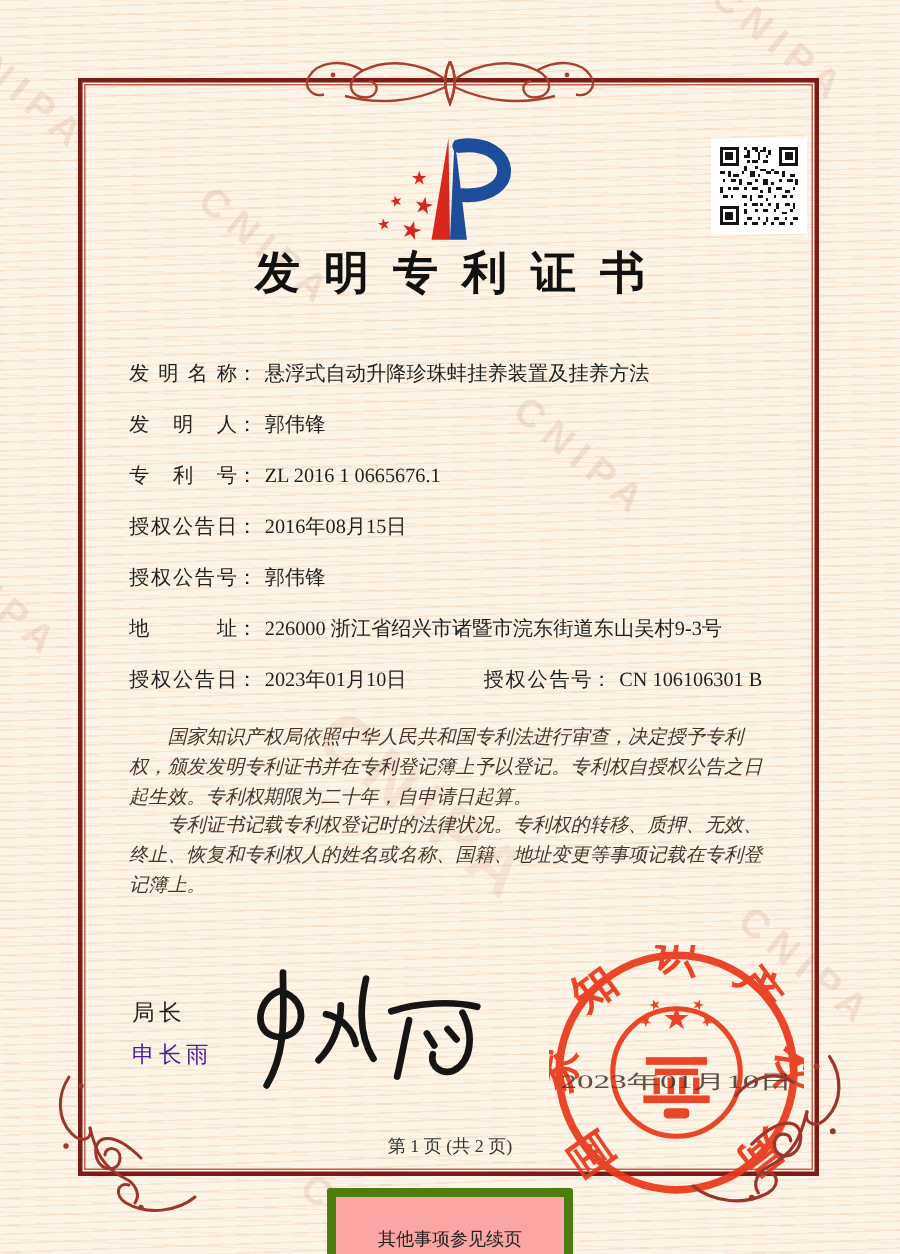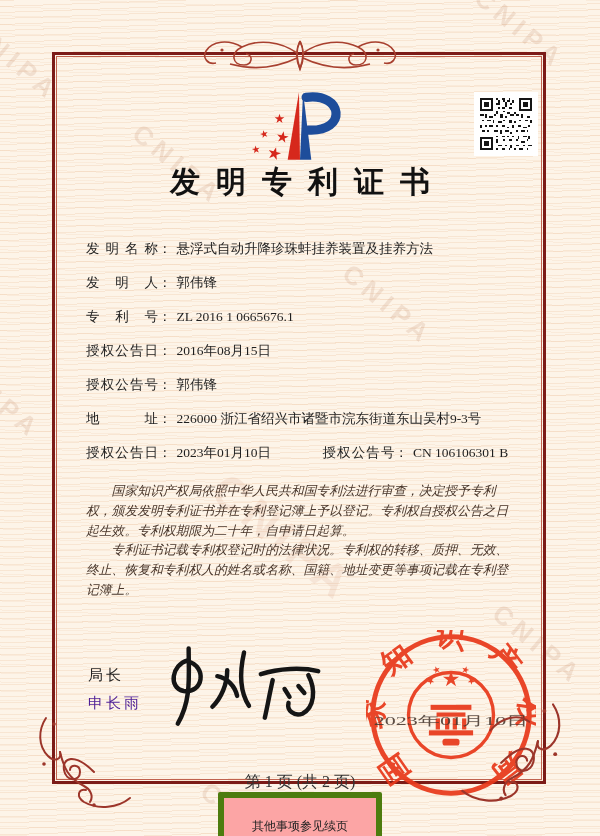--- a/index.html
+++ b/index.html
@@ -30,21 +30,21 @@
   .pair2{margin-left:48px;}
   .body-text{position:absolute;left:86px;top:482px;width:430px;z-index:3;
       font-size:12.8px;line-height:1.55;color:#47352a;font-style:italic;}
   .body-text p{margin:0;text-indent:2em;}
   .signer-role{position:absolute;left:88px;top:666px;z-index:3;font-size:15px;letter-spacing:3px;color:#1d1d1d;
       font-family:Liberation Mono, monospace;text-align:center;}
   .signer-name{position:absolute;left:88px;top:694px;z-index:3;font-size:15px;letter-spacing:3px;color:#4c1d95;
       font-family:"Liberation Sans",sans-serif;}
   .signature{position:absolute;left:158px;top:644px;width:178px;height:90px;z-index:3;}
   .seal{position:absolute;left:366px;top:630px;width:170px;height:170px;z-index:4;opacity:.93;}
-  .page-info{position:absolute;left:0;right:0;top:756px;z-index:3;text-align:center;font-size:16px;color:#333;margin-top:16px;}
+  .page-info{position:absolute;left:0;right:0;top:756px;z-index:3;text-align:center;font-size:12px;color:#333;}
   .cont-box{position:absolute;left:50%;top:792px;transform:translateX(-50%);z-index:3;
       background:#fca5a5;border:6px solid #4d7c0f;border-radius:2px;padding:20px 28px;
       font-size:12px;color:#222;white-space:nowrap;}
   .orn-top{position:absolute;left:200px;top:37px;width:200px;height:38px;z-index:4;}
   .orn-bl{position:absolute;left:34px;top:712px;width:100px;height:100px;z-index:4;}
   .orn-br{position:absolute;left:458px;top:698px;width:108px;height:108px;z-index:4;transform:scaleX(-1);}
 </style>
 </head>
 <body>
 

